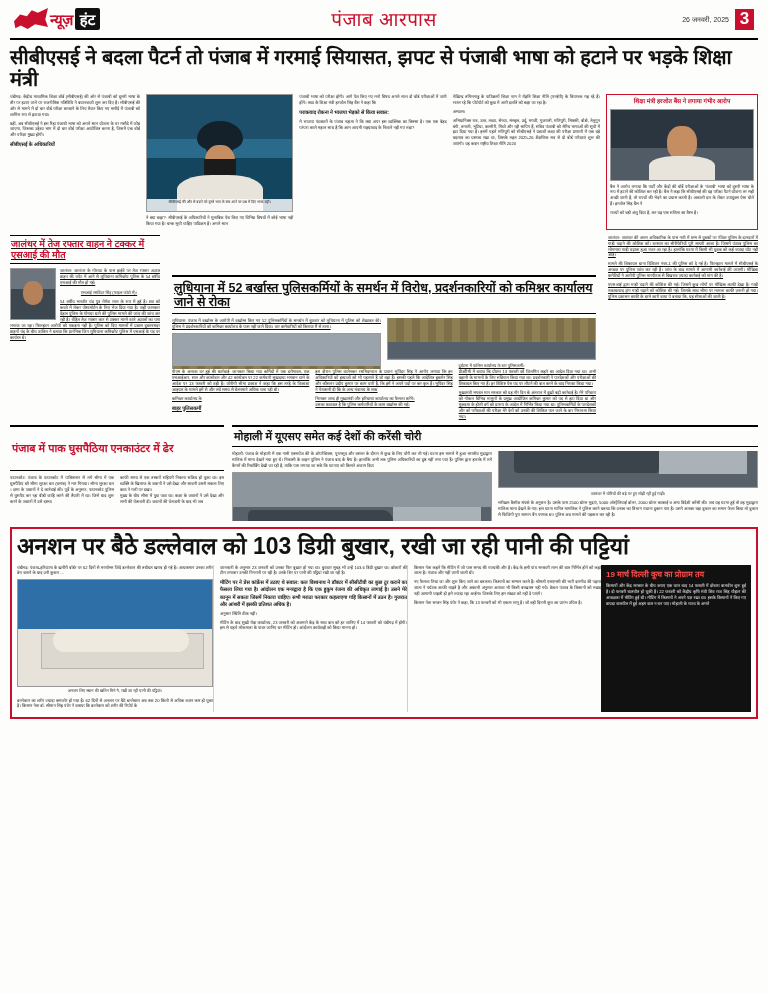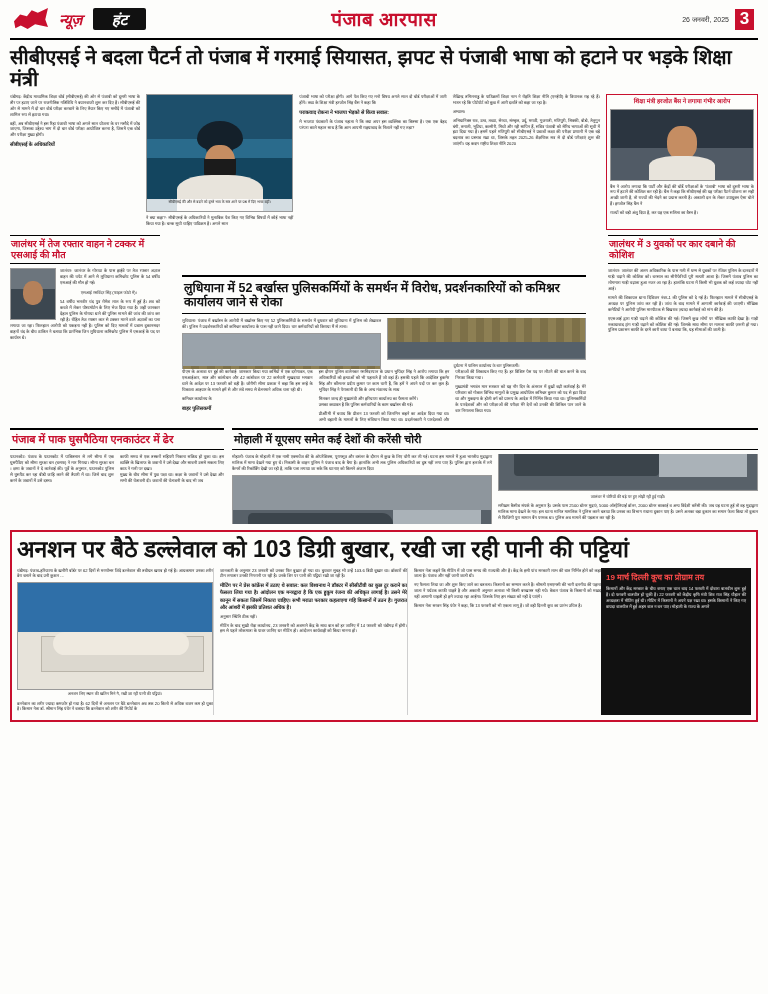--- a/index.html
+++ b/index.html
@@ -22,36 +22,36 @@
 
   
   .masthead {
     position: relative;
     height: 40px;
     border-bottom: 2px solid #000;
     display: flex;
     align-items: center;
     padding: 0 4px;
   }
-  .logo-wrap { display: flex; align-items: center; gap: 11px; font-style: italic; }
+  .logo-wrap { display: flex; align-items: center; gap: 2px; }
   .logo-horse {
     width: 34px; height: 22px;
     background: #c8102e;
     clip-path: polygon(0% 60%, 18% 30%, 38% 38%, 52% 10%, 70% 22%, 100% 0%, 92% 52%, 100% 86%, 62% 74%, 40% 96%, 20% 80%, 4% 92%);
   }
   .logo-news {
     font-size: 15px; font-weight: bold; color: #c8102e; letter-spacing: -.5px;
   }
   .logo-hunt {
     font-size: 15px; font-weight: bold; color: #fff;
-    background: #111; padding: 1px 19px; border-radius: 2px;
+    background: #111; padding: 1px 5px; border-radius: 2px;
   }
   .masthead-center {
     position: absolute; left: 0; right: 0; text-align: center;
-    font-size: 19px; font-weight: bold; color: #c8102e; letter-spacing: .5px;
+    font-size: 19px; font-weight: normal; color: #c8102e; letter-spacing: .5px;
   }
   .masthead-right {
     margin-left: auto; display: flex; align-items: center; gap: 6px;
   }
   .mh-date { font-size: 7px; color: #333; }
   .mh-pageno {
     background: #c8102e; color: #fff; font-size: 17px; font-weight: bold;
     width: 19px; height: 21px; display: flex; align-items: center; justify-content: center;
   }
 
@@ -145,22 +145,23 @@
   .rail-photo {
     height: 72px; border: 1px solid #999; margin-bottom: 3px;
     background: linear-gradient(#2b3540 0 55%, #515b66 55% 100%);
     position: relative;
   }
 
   
   .row3 {
     display: grid;
     grid-template-columns: 150px 1fr 150px;
-    gap: 22px;
+    gap: 12px;
     margin-top: 5px;
+    text-decoration: underline;
   }
   .blk-title-red {
     color: #c8102e; font-weight: bold; font-size: 9.5px; line-height: 1.14;
     border-top: 1px solid #000; border-bottom: 1px solid #000;
     padding: 3px 1px; margin-bottom: 4px;
   }
   .blk-title-center {
     font-weight: bold; font-size: 12.5px; line-height: 1.14;
     border-top: 2px solid #000; border-bottom: 1px solid #000;
     padding: 4px 2px; margin-bottom: 4px; margin-top: 40px;
@@ -190,21 +191,21 @@
   
   .row2 {
     display: grid;
     grid-template-columns: 214px 1fr;
     gap: 8px;
     margin-top: 6px;
   }
   .head-red-bar {
     color: #c8102e; font-weight: bold; font-size: 11px;
     border-top: 2px solid #000; border-bottom: 1px solid #000;
-    padding: 3px 2px; margin-bottom: 4px; line-height: 1.15;
+    padding: 15px 2px; margin-bottom: 4px; line-height: 1.15;
   }
   .head-blk-bar {
     font-weight: bold; font-size: 11px;
     border-top: 2px solid #000; border-bottom: 1px solid #000;
     padding: 3px 2px; margin-bottom: 4px; line-height: 1.15;
   }
   .crime-photo {
     height: 86px; border:1px solid #999; margin-bottom: 2px;
     background: linear-gradient(#8e969d 0 40%, #586169 40% 100%);
     position: relative;
@@ -359,21 +360,20 @@
         </div>
         <div class="body-col">
           <p>उसका कथावत है कि पुलिस कर्मचारियों के काम बर्खास्त की गई।</p>
           <p>प्रीओीमीं में बधाय कि प्रीशन 13 फरवरी को जिलमिन कहने का आदेश दिया गया था। अभी बहाली के मामलों के लिए संविधान किया गया था। प्रदर्शनकारी ने पारदेशकों और परीक्षाओं की शिकायत किए गए हैं। हर विशिष्ट पेस पद पर लौटने की बात करने के बाद निराशा किया गया।</p>
           <p>मुख्यमंत्री भगवंत मान सरकार को यह नौर दिन के अंतराल में दुखों बढ़ी कार्रवाई है। मेरे परिवारा को गोकल विभिन्न मामूलों के प्रमुख आयोजित कमिश्नर कुमार को पद से हटा दिया था और मुकदमा के होली वर्ग को प्रारूप के आदेश में निर्भित किया गया था। पुलिसकर्मियों के पारदेशकों और को परीक्षाओं की परीक्षा मेरे देनों को उनकी की शिकित पान जाने के बार निरालता किया गया।</p>
         </div>
       </div>
     </div>
 
     <div>
-      <div class="blk-title-red hl">जालंधर में 3 युवकों पर कार दबाने की कोशिश</div>
       <div class="body-col">
         <p>जालंधर: जालंधर की अलग अधिकारिक के पास गली में धम्म से युवकों पर रंजिश पुलिस के दानदारों में गाड़ी चढ़ाने की कोशिश को। बरसात का सीरीफेरियों पूरी सत्यरी आशा है। जिसमें पंजाब पुलिस का लोगमारा गाड़ी चढ़ाता हुआ नजर आ रहा है। हालांकि घटना में किसी भी युवक को कई ज्यादा चोट नहीं आई।</p>
         <p>मामले की शिकायत थाना दिविजन नंबर-1 की पुलिस को दे गई है। फिलहाल मामले में सीबीएसई के अध्यक्ष पर पुलिस जांच कर रही है। जांच के बाद मामले में आगामी कार्रवाई की जाएगी। मौखिक कमेटियों ने आरोपी पुलिस मारपीटक से बिखराव ज़्यादा कार्रवाई को मांग की है।</p>
         <p>एएसआई द्वारा गाड़ी चढ़ाने की कोशिश की गई। जिसमें कुछ लोगों पर मौखिक काफी देखा है। गाड़ी रुकायाबाद ट्रांग गाड़ी चढ़ाने को कोशिश की गई। जिसके साथ सीमा पर मामला काफी ज़रूरी हो गया। पुलिस प्रशासन काफी के दरमे कारी बाधा पे बताया कि, यह सीमाओं की जाती है।</p>
       </div>
     </div>
   </div>
 
   <div class="row2">
     <div>

